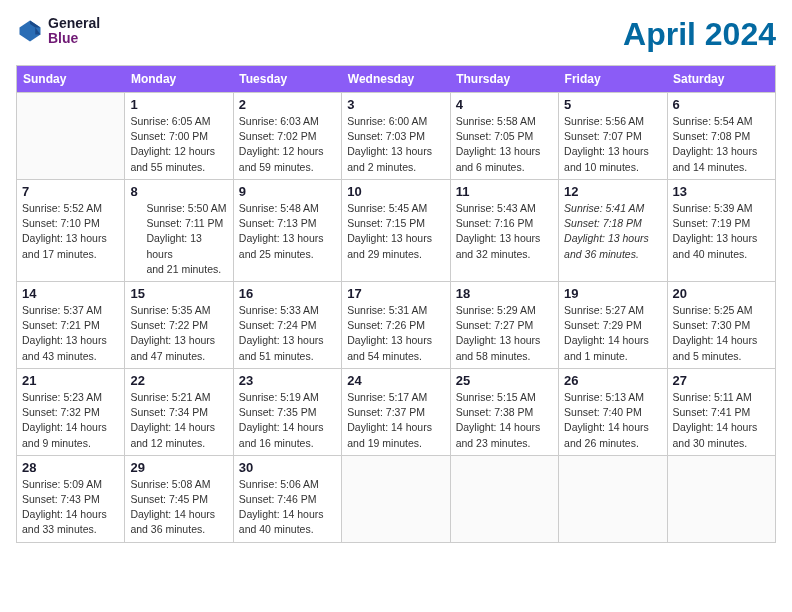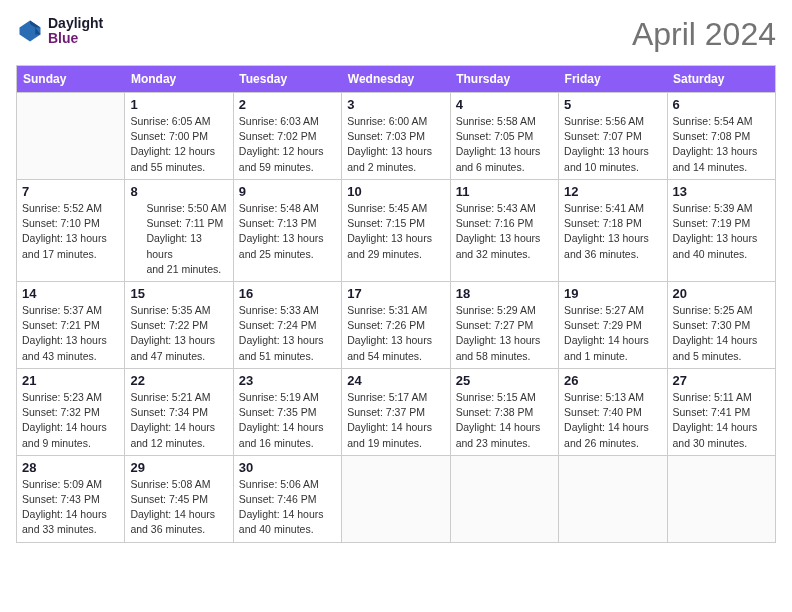--- a/index.html
+++ b/index.html
@@ -38,22 +38,22 @@
     }
     .logo-icon {
       width: 28px;
       height: 28px;
     }
     .title-block {
       text-align: right;
     }
     .month-title {
       font-size: 32px;
-      font-weight: normal;
-      color: #737373;
+      font-weight: bold;
+      color: #0369a1;
       text-align: center;
     }
     .location {
       font-size: 15px;
       color: #333;
     }
     table {
       width: 100%;
       border-collapse: collapse;
       font-size: 11px;
@@ -92,21 +92,21 @@
 <body>
 
 <div class="header">
   <div class="logo">
     <svg class="logo-icon" viewBox="0 0 32 32">
       <polygon points="16,4 28,12 28,20 16,28 4,20 4,12" fill="#2a6db5"></polygon>
       <polygon points="16,4 28,12 22,12 16,8" fill="#1a4a8a"></polygon>
       <polygon points="22,12 28,20 22,20 22,12" fill="#1a4a8a"></polygon>
     </svg>
     <div class="logo-text">
-      <span class="logo-general">Daylight</span>
+      <span class="logo-general">General</span>
       <span class="logo-blue">Blue</span>
     </div>
   </div>
   <div class="title-block">
     <div class="month-title">April 2024</div>
   </div>
 </div>
 
 <table>
   <thead>
@@ -197,21 +197,21 @@
         </td>
         <td>
           <span class="day-number">11</span>
           <div class="day-info" style="white-space: pre-line;">Sunrise: 5:43 AM
 Sunset: 7:16 PM
 Daylight: 13 hours
 and 32 minutes.</div>
         </td>
         <td>
           <span class="day-number">12</span>
-          <div class="day-info" style="white-space: pre-line;">Sunrise: 5:41 AM
+          <div class="day-info" style="white-space: pre-line; font-style: italic;">Sunrise: 5:41 AM
 Sunset: 7:18 PM
 Daylight: 13 hours
 and 36 minutes.</div>
         </td>
         <td>
           <span class="day-number">13</span>
           <div class="day-info" style="white-space: pre-line;">Sunrise: 5:39 AM
 Sunset: 7:19 PM
 Daylight: 13 hours
 and 40 minutes.</div>

